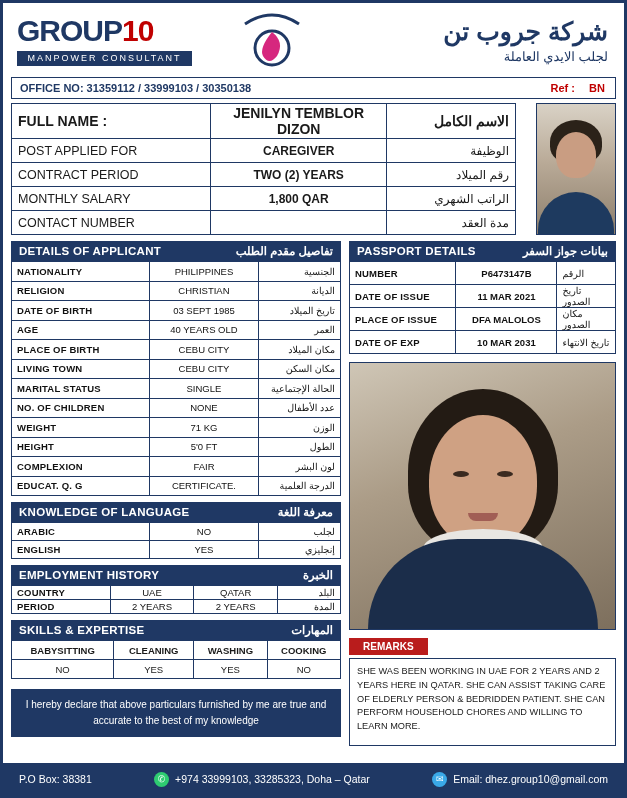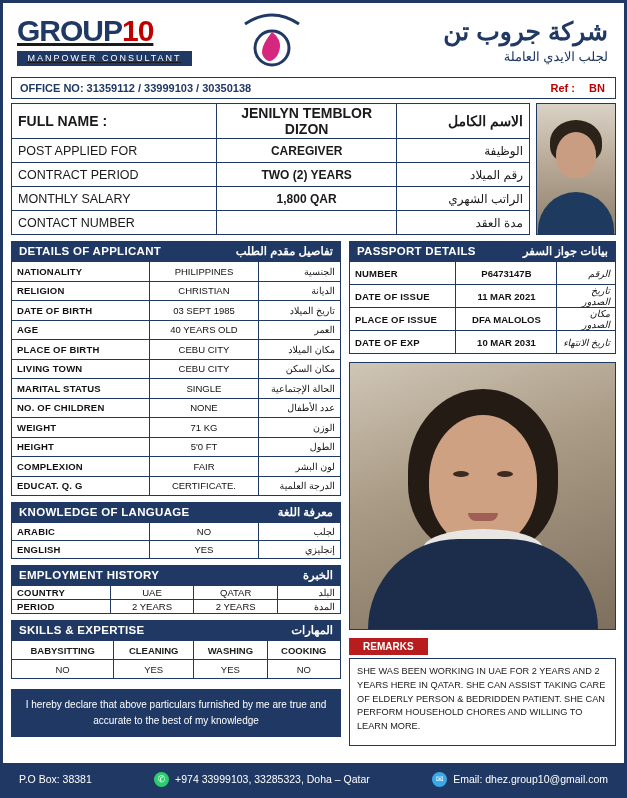--- a/index.html
+++ b/index.html
@@ -18,21 +18,21 @@
     background: #fff;
   }
   
   .header {
     height: 72px;
     display: flex;
     align-items: center;
     padding: 4px 10px 0 14px;
     position: relative;
   }
-  .logo-block { width: 190px; text-decoration: underline; }
+  .logo-block { width: 190px; }
   .logo-text {
     font-size: 30px; font-weight: bold; letter-spacing: -1px;
     color: #1f3864; line-height: 1;
   }
   .logo-text .ten { color: #c00000; }
   .logo-sub {
     margin-top: 5px;
     background: #1f3864; color: #fff;
     font-size: 9px; letter-spacing: 2px;
     text-align: center; padding: 2px 0 3px; width: 175px;
@@ -49,21 +49,21 @@
     height: 22px;
     display: flex; align-items: center;
     font-size: 11px; font-weight: bold; color: #1f3864;
     padding: 0 8px;
     position: relative;
   }
   .office-bar .ref { position: absolute; right: 40px; color:#c00000; }
   .office-bar .refnum { position:absolute; right: 10px; color:#c00000; }
 
   
-  .top-wrap { display:flex; margin: 4px 8px 0 8px; gap: 6px; }
+  .top-wrap { display:flex; margin: 4px 8px 0 8px; gap: 20px; }
   .top-table { flex: 1; border-collapse: collapse; }
   .top-table td {
     border: 1px solid #1f3864;
     height: 24px;
     font-size: 12.5px;
     padding: 1px 6px;
     color: #1a1a1a;
   }
   .top-table td.lbl { width: 170px; }
   .top-table td.val { width: 150px; text-align:center; font-weight: bold; font-size: 12px;}
@@ -113,21 +113,21 @@
     padding: 0 5px;
     color: #111;
   }
   .data-table td.k { width: 42%; font-weight: bold; letter-spacing:.2px; }
   .data-table td.v { width: 33%; text-align:center; }
   .data-table td.a { width: 25%; text-align:right; direction: rtl; }
 
   .pass-table td { height: 23px; font-size: 9.5px; }
   .pass-table td.k { width: 40%; font-weight:bold; }
   .pass-table td.v { width: 38%; text-align:center; font-weight:bold; }
-  .pass-table td.a { width: 22%; text-align:right; direction:rtl;font-style:italic; }
+  .pass-table td.a { width: 22%; text-align:left; direction:rtl; }
 
   .lang-table td { height: 18px; }
   .lang-table td.k { width:42%; font-weight:bold; }
   .lang-table td.v { width:33%; text-align:center;}
   .lang-table td.a { width:25%; text-align:right; direction:rtl;}
 
   .emp-table td { height: 14px; font-size:9.5px; text-align:center;}
   .emp-table td.k { width:30%; font-weight:bold; text-align:left; padding-left:5px;}
   .emp-table td.a { width:18%; text-align:right; direction:rtl; padding-right:5px;padding-left:36px;}
 

